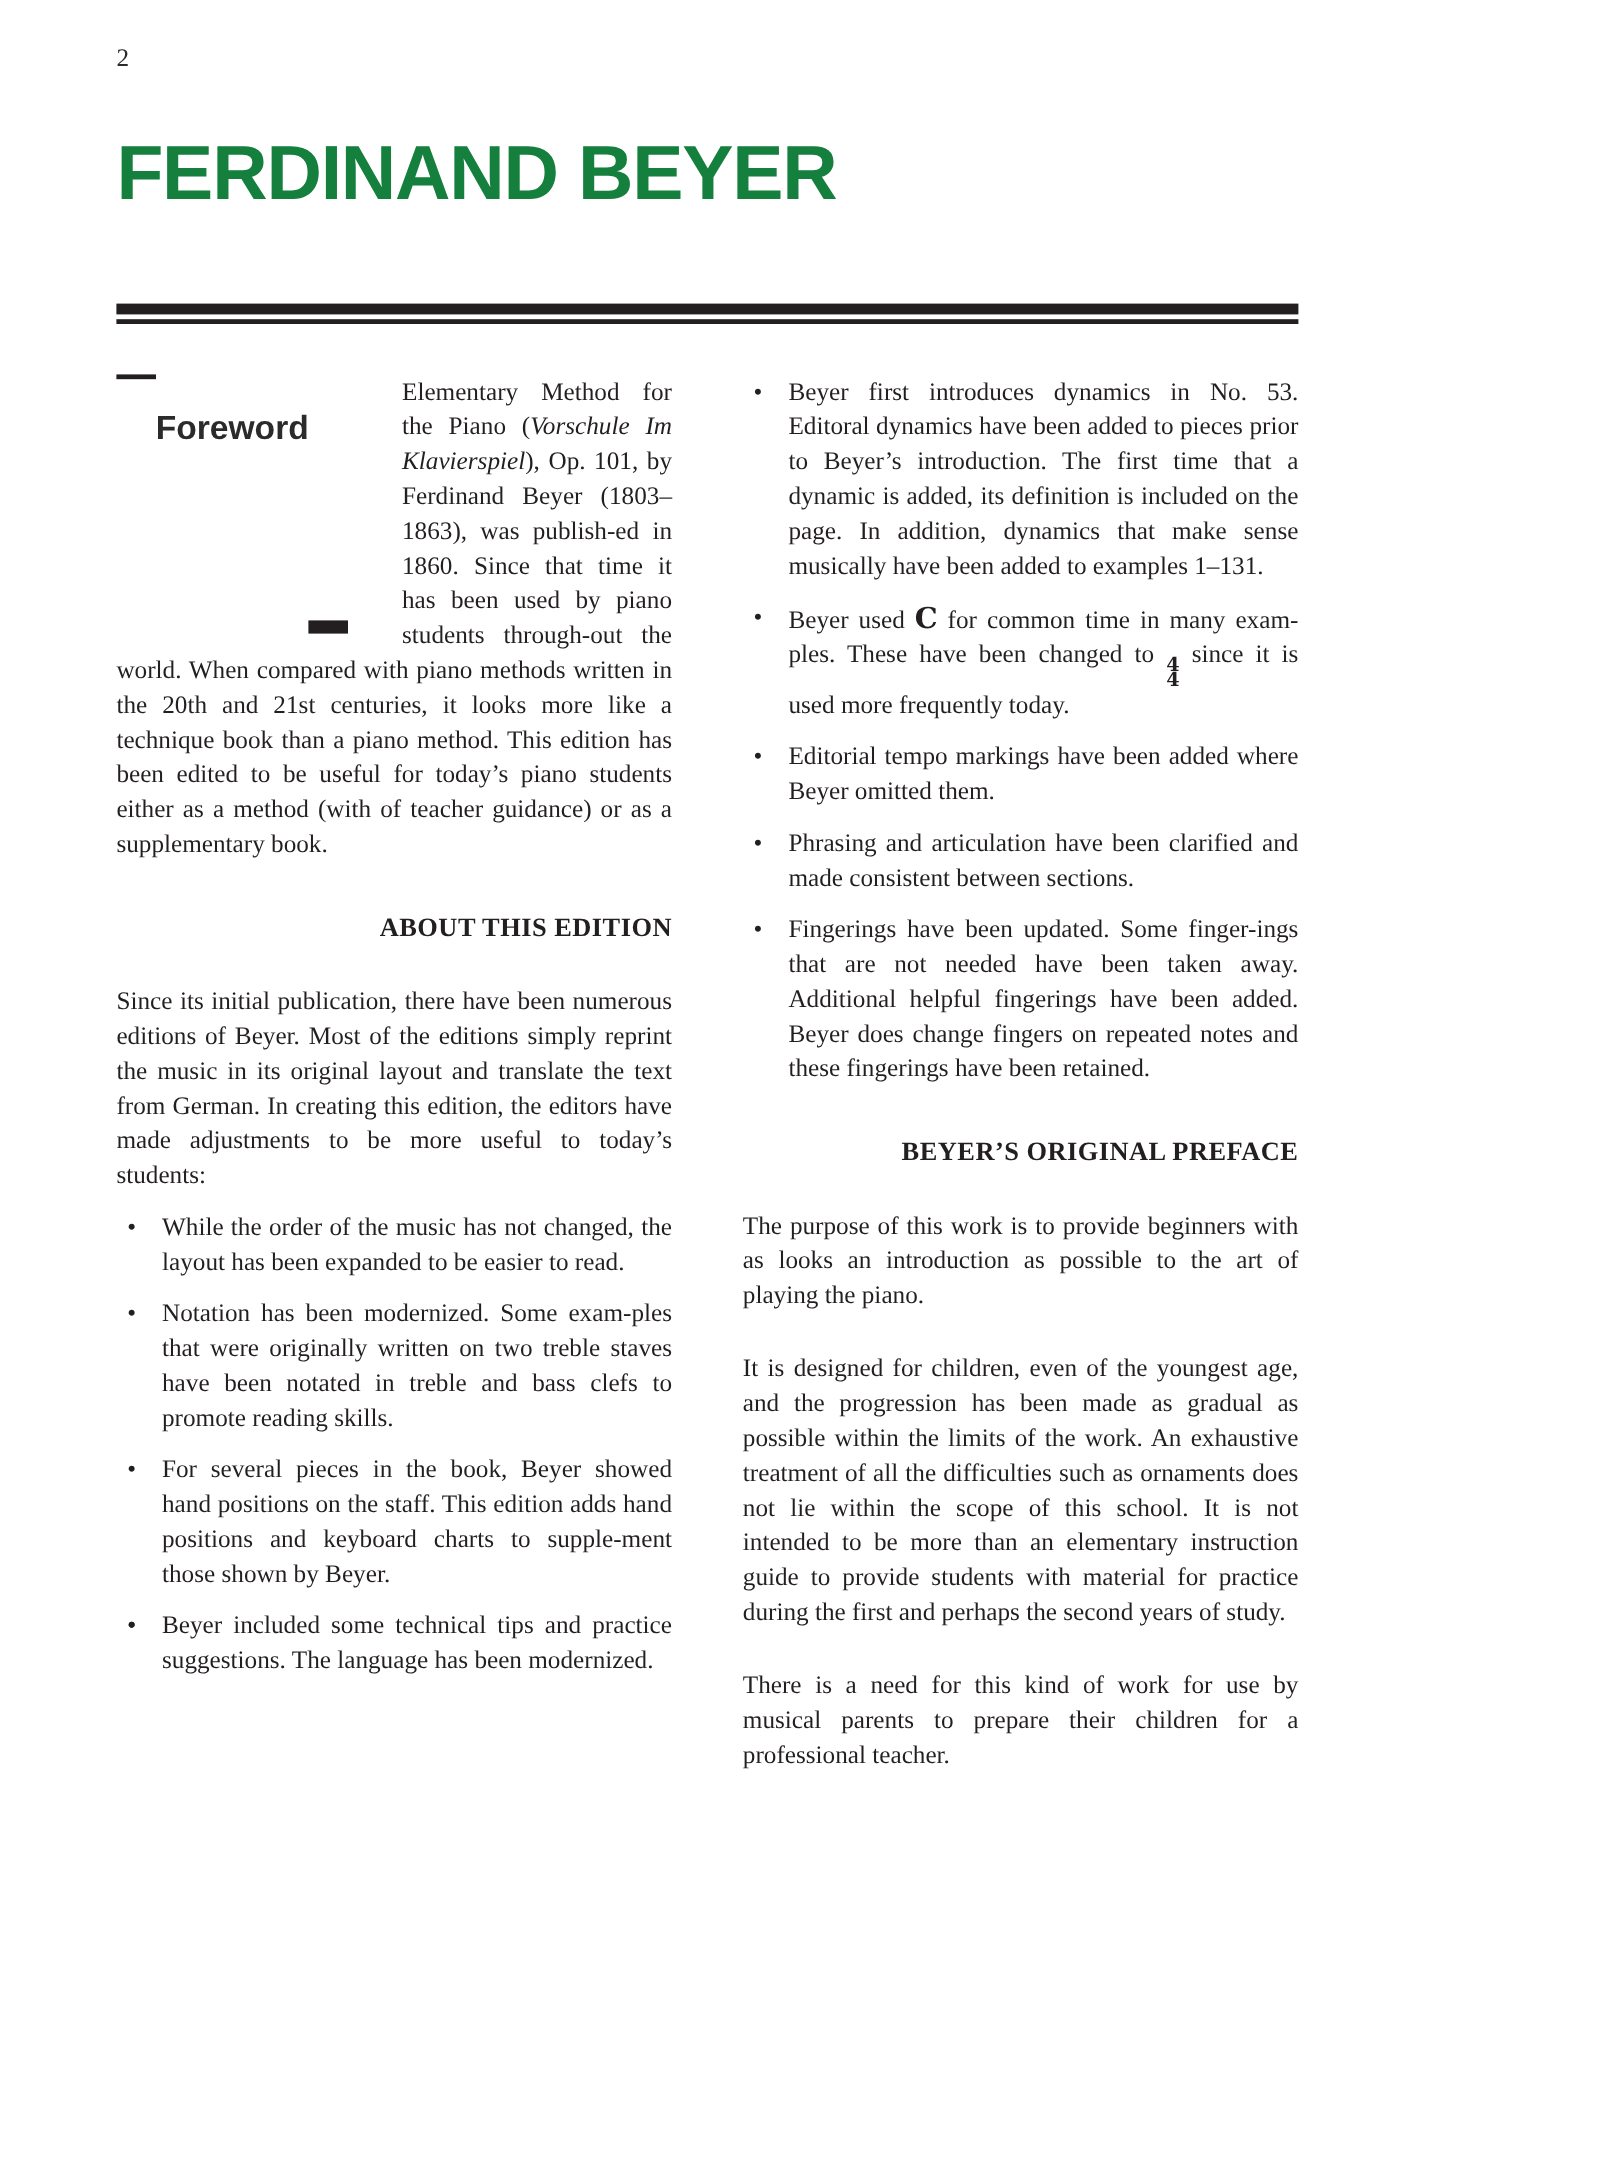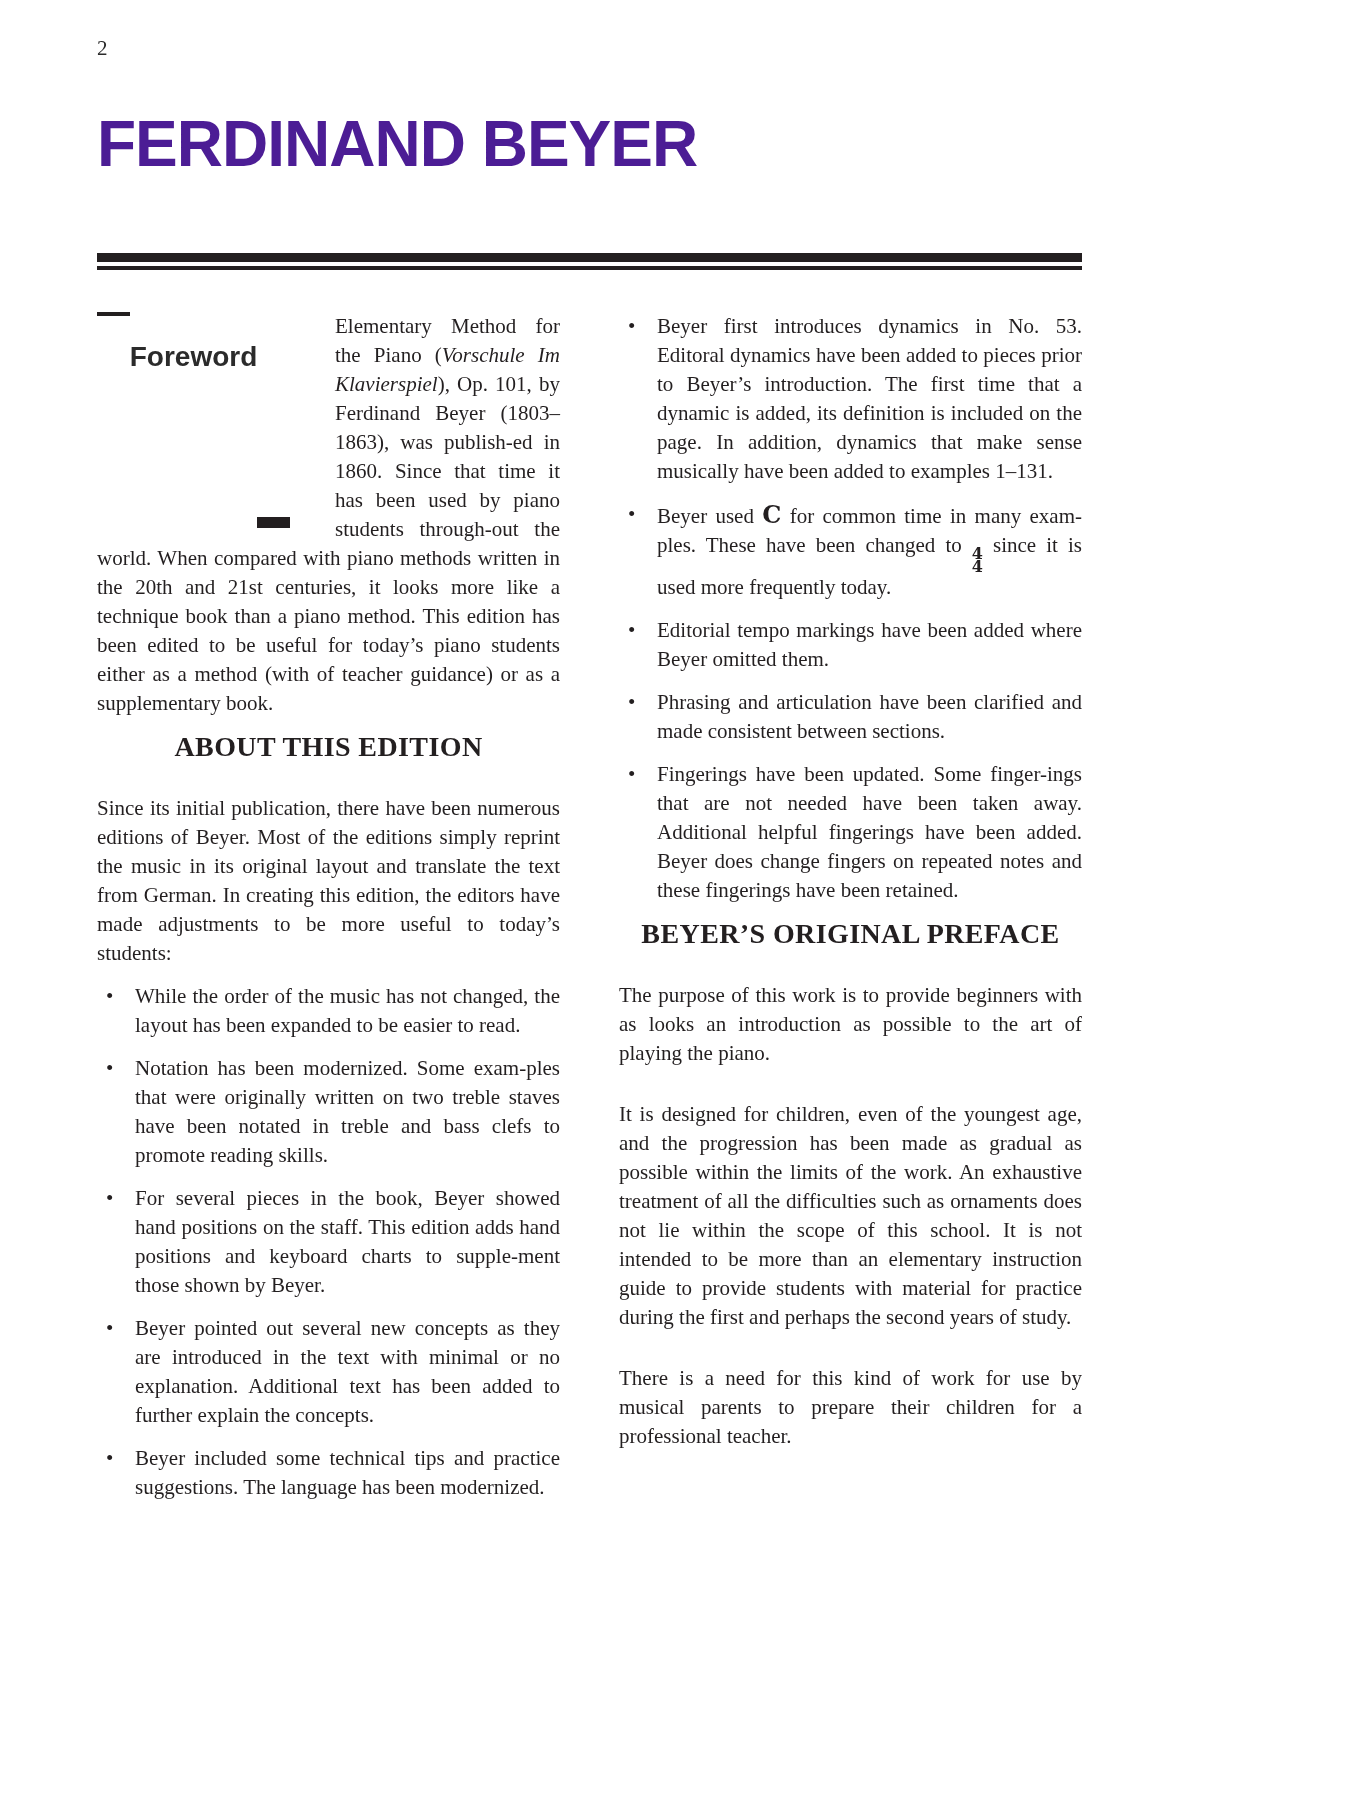--- a/index.html
+++ b/index.html
@@ -17,21 +17,21 @@
     padding-top:36px;
     font-size:21px;
     color:#2a2a2a;
   }
   .doc-title {
     margin-top:46px;
     font-family:"Liberation Sans", sans-serif;
     font-weight:bold;
     font-size:64px;
     letter-spacing:-1px;
-    color:#4c1d95;
+    color:#15803d;
   }
   .double-rule {
     margin-top:72px;
     height:17px;
     border-top:9px solid #231f20;
     border-bottom:4px solid #231f20;
   }
   .columns {
     display:flex;
     gap:59px;
@@ -53,24 +53,24 @@
     font-family:"Liberation Sans", sans-serif;
     font-weight:bold;
     font-size:28px;
     color:#2b2b2b;
   }
   .serif-italic { font-style:italic; }
 
   h2.section-heading {
     font-family:"Liberation Serif", serif;
     font-weight:bold;
-    font-size:28px;
+    font-size:22px;
     letter-spacing:0.4px;
-    margin-top:14px;
-    text-align:center;
+    margin-top:40px;
+    text-align:right;
     line-height:30px;
   }
   .para { margin-top:32px; }
 
   ul.bullet-list { list-style:none; margin-top:2px; }
   ul.bullet-list.flush-top { margin-top:0; }
   ul.bullet-list li {
     position:relative;
     padding-left:38px;
     margin-top:14px;
@@ -132,21 +132,20 @@
           <li>
             <span class="bullet-marker">•</span>
             <span>Notation has been modernized. Some exam-ples that were originally written on two treble staves have been notated in treble and bass clefs to promote reading skills.</span>
           </li>
           <li>
             <span class="bullet-marker">•</span>
             <span>For several pieces in the book, Beyer showed hand positions on the staff. This edition adds hand positions and keyboard charts to supple-ment those shown by Beyer.</span>
           </li>
           <li>
             <span class="bullet-marker">•</span>
-            <span>Beyer pointed out several new concepts as they are introduced in the text with minimal or no explanation. Additional text has been added to further explain the concepts.</span>
           </li>
           <li>
             <span class="bullet-marker">•</span>
             <span>Beyer included some technical tips and practice suggestions. The language has been modernized.</span>
           </li>
         </ul>
       </div>
 
       <div class="col">
 

